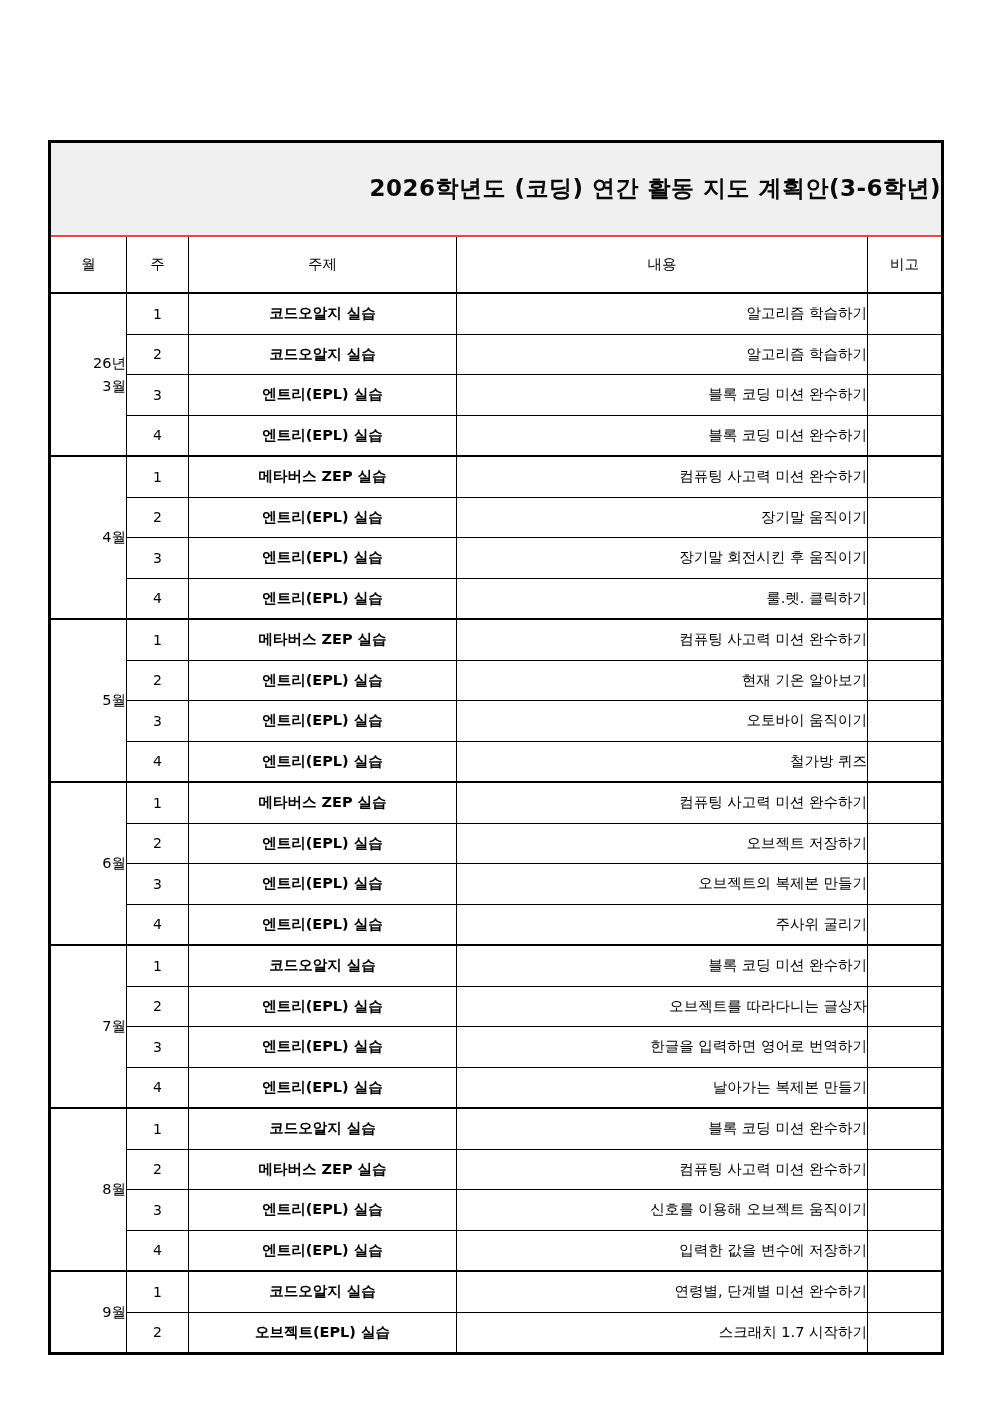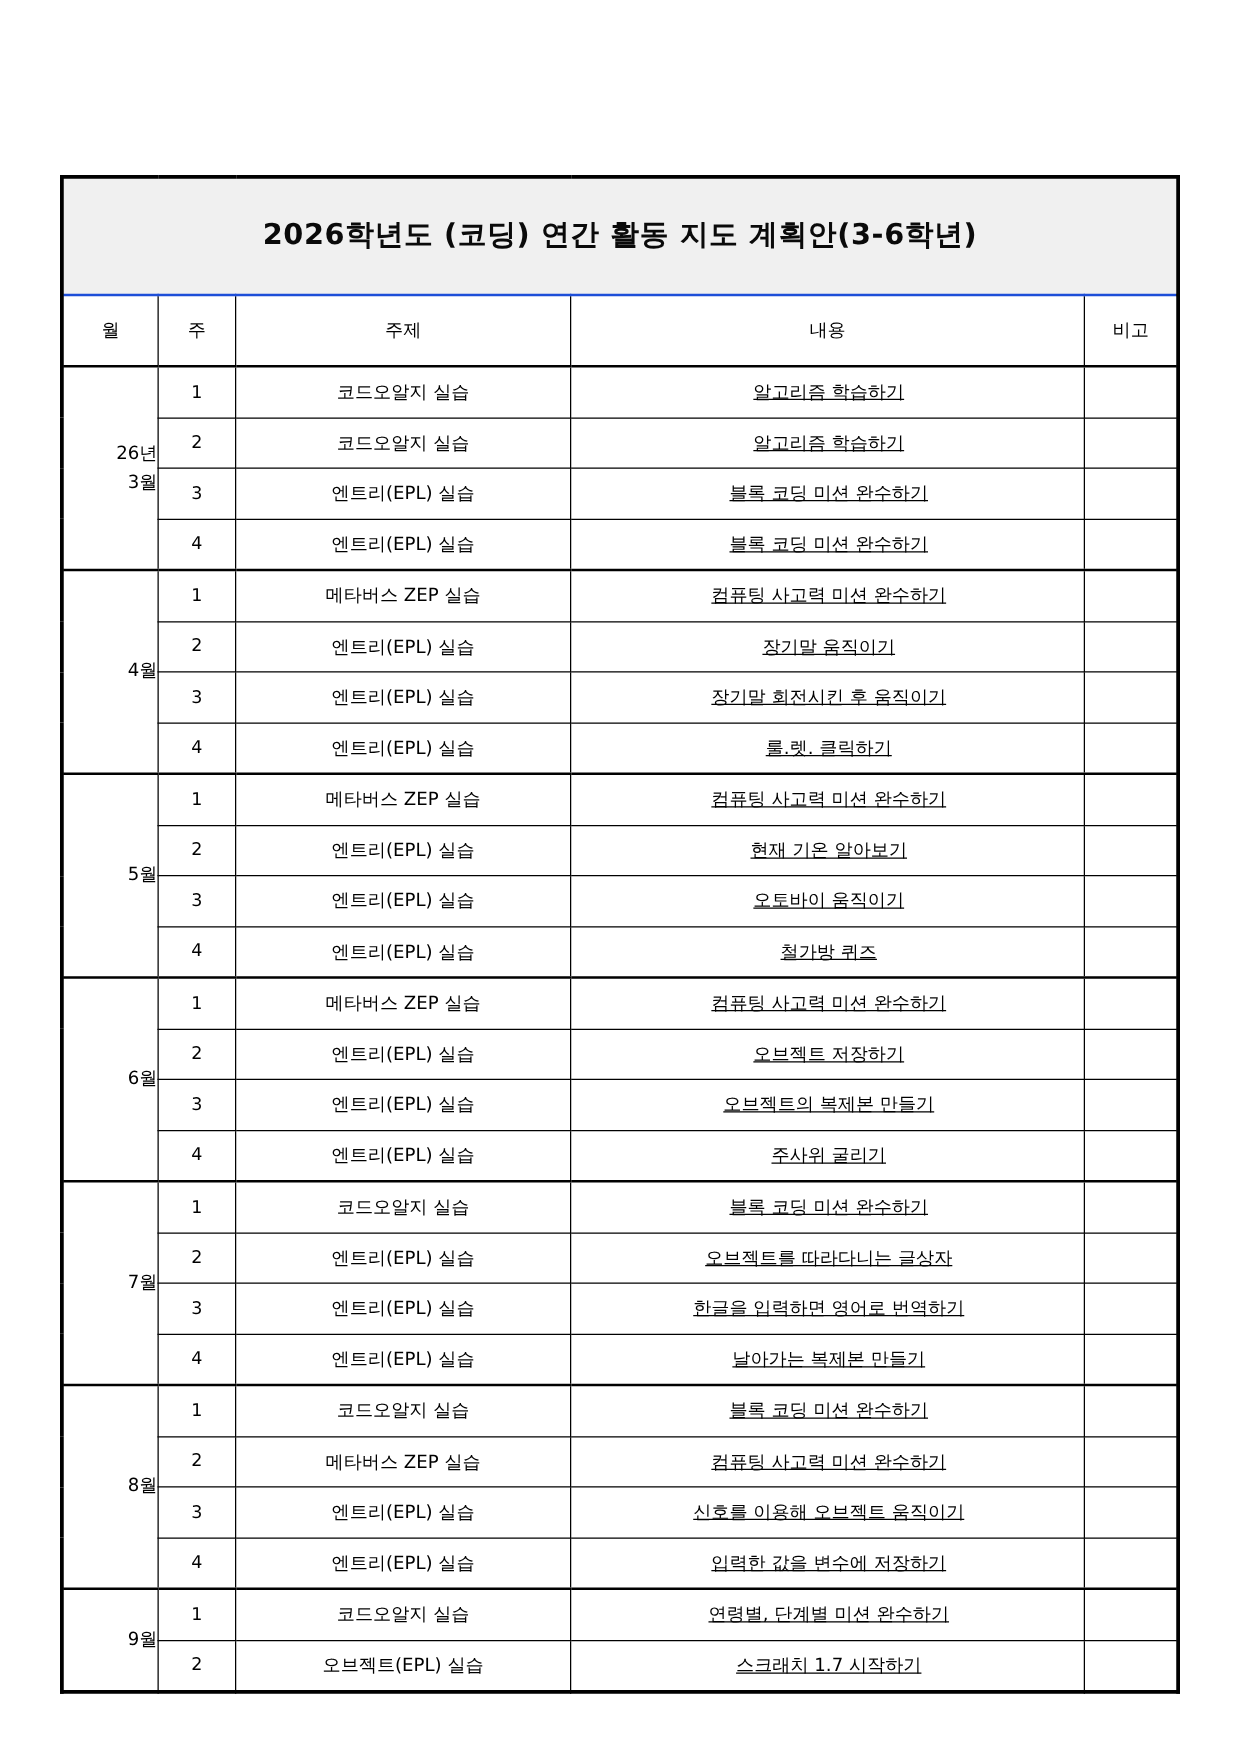--- a/index.html
+++ b/index.html
@@ -41,23 +41,23 @@
     border: 1px solid #000000;
     padding: 0;
     font-weight: normal;
     vertical-align: middle;
   }
 
   
   .title-cell {
     background: #f0f0f0;
     height: 92px;
-    text-align: center;
-    vertical-align: middle;
-    border-bottom: 2px solid #1d4ed8;
+    text-align: right;
+    vertical-align: middle;
+    border-bottom: 2px solid #ef4444;
   }
   .title-text {
     font-size: 23px;
     font-weight: bold;
     letter-spacing: 0.5px;
     line-height: 1.2;
     color: #0a0a0a;
   }
 
   
@@ -87,27 +87,27 @@
   }
   .cell-week {
     text-align: center;
     vertical-align: middle;
     font-size: 14px;
   }
   .cell-topic {
     text-align: center;
     vertical-align: middle;
     font-size: 14.5px;
+    font-weight: bold;
   }
   .cell-content {
-    text-align: center;
+    text-align: right;
     vertical-align: middle;
     font-size: 14.5px;
     padding-left: 2px;
-    text-decoration: underline;
   }
   .cell-remark {
     text-align: center;
     vertical-align: middle;
     font-size: 14.5px;
   }
   .month-line { display: block; }
 </style>
 </head>
 <body>

